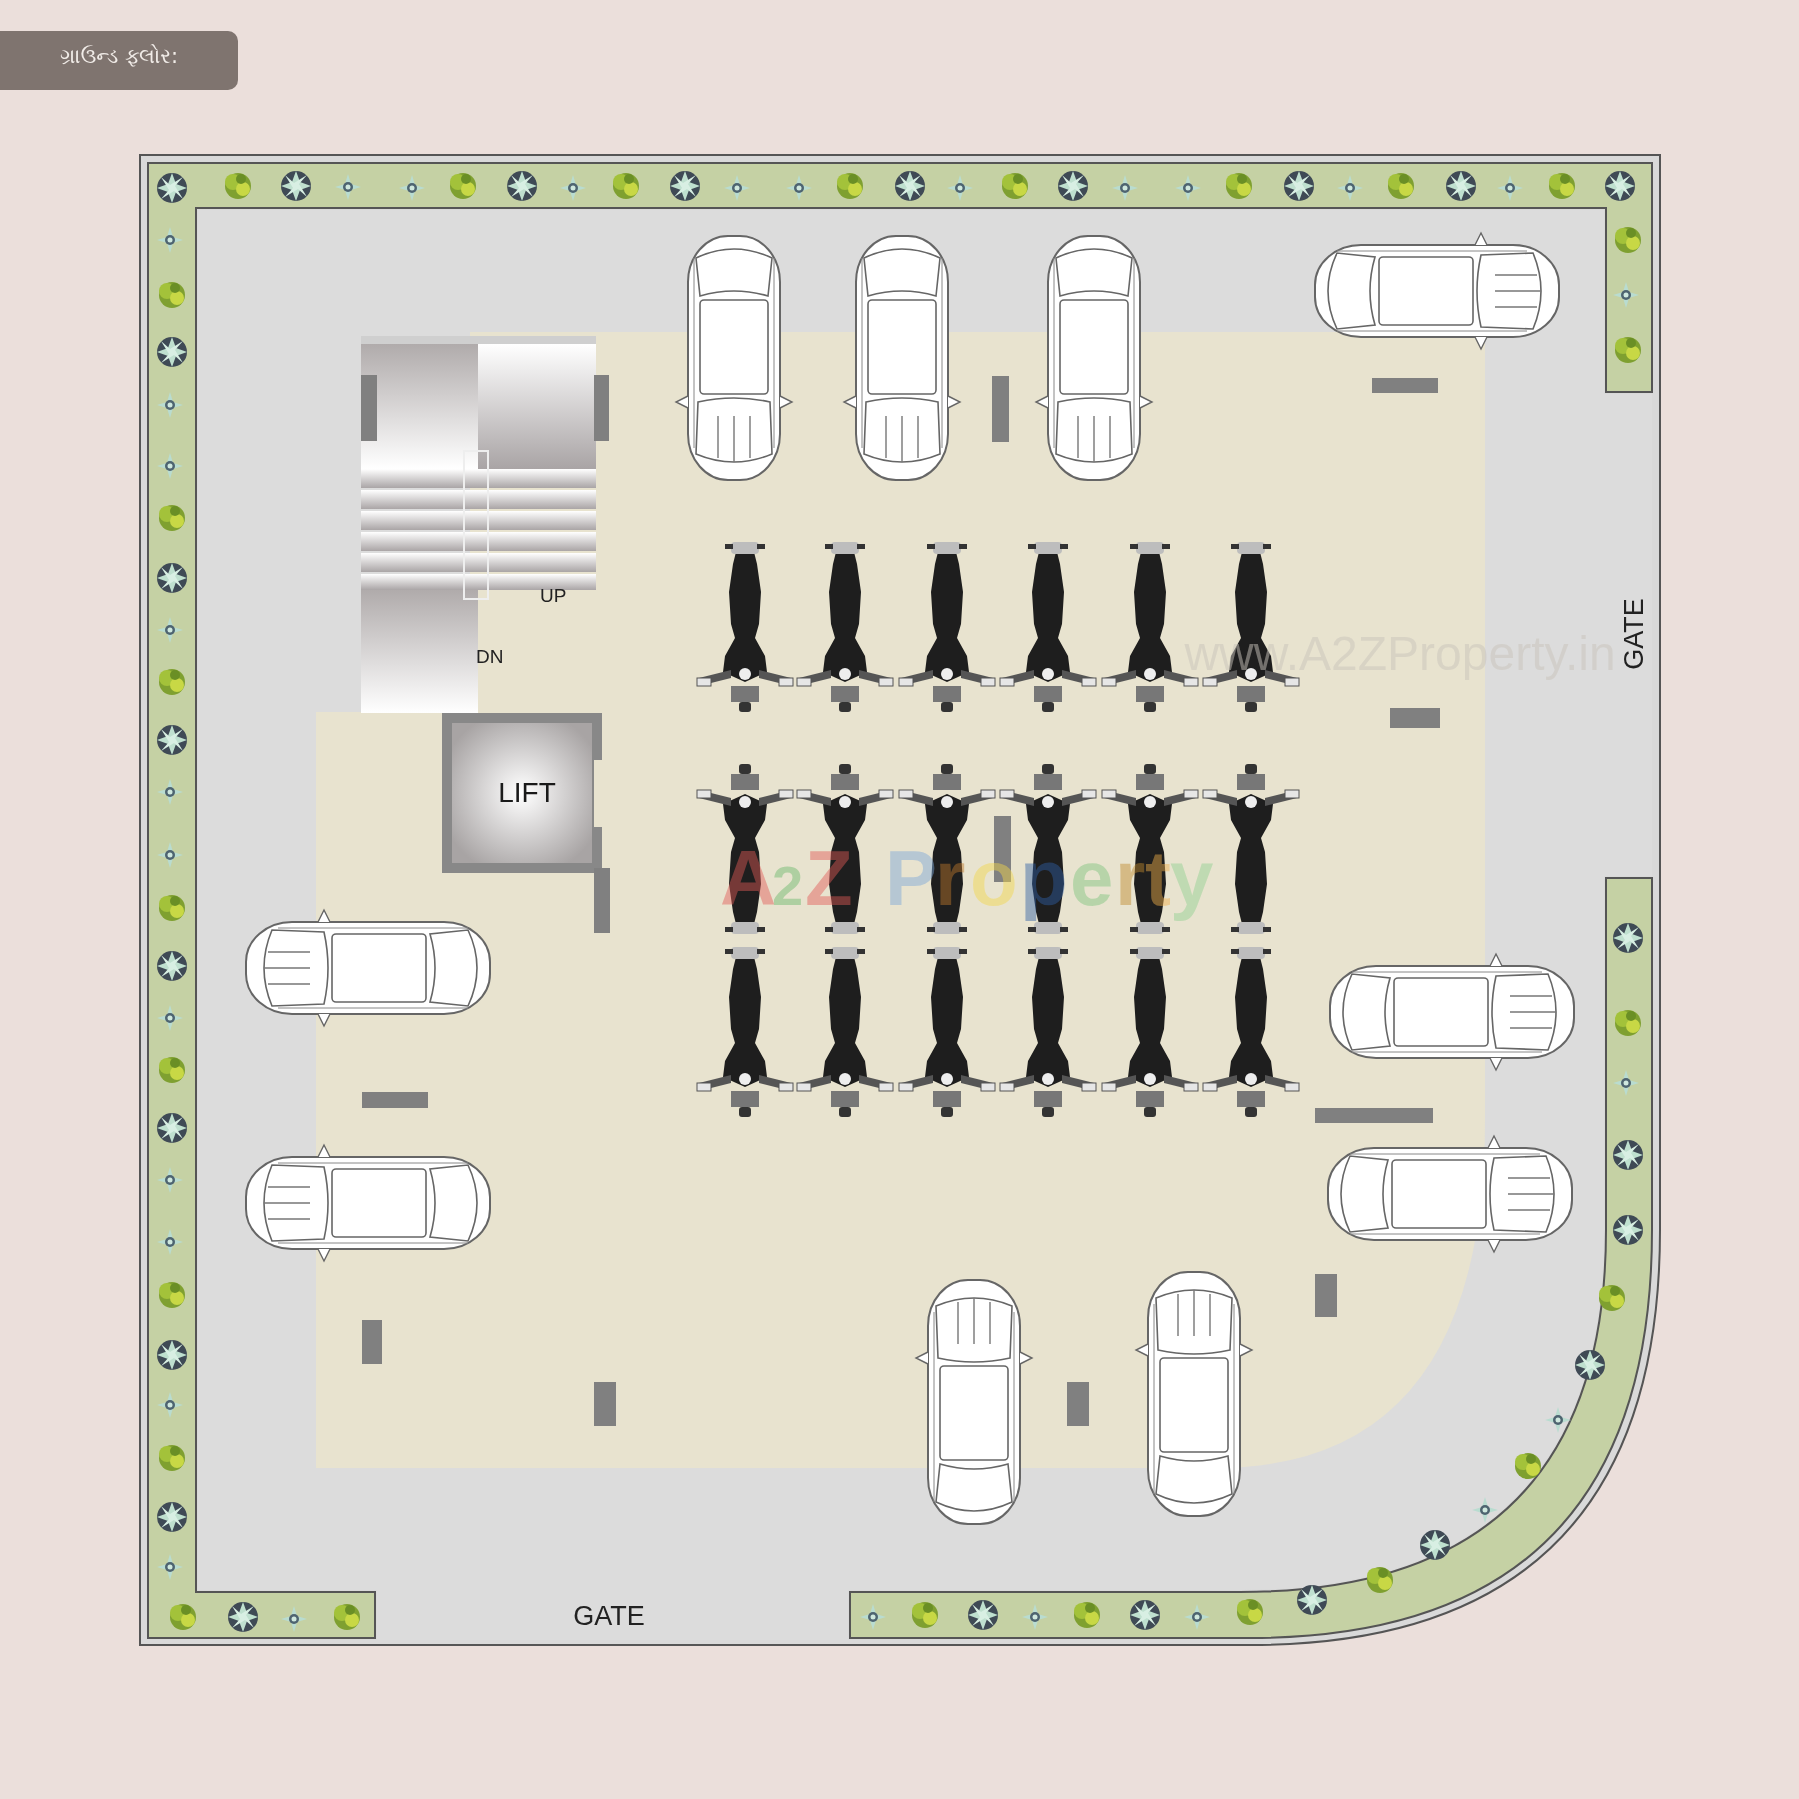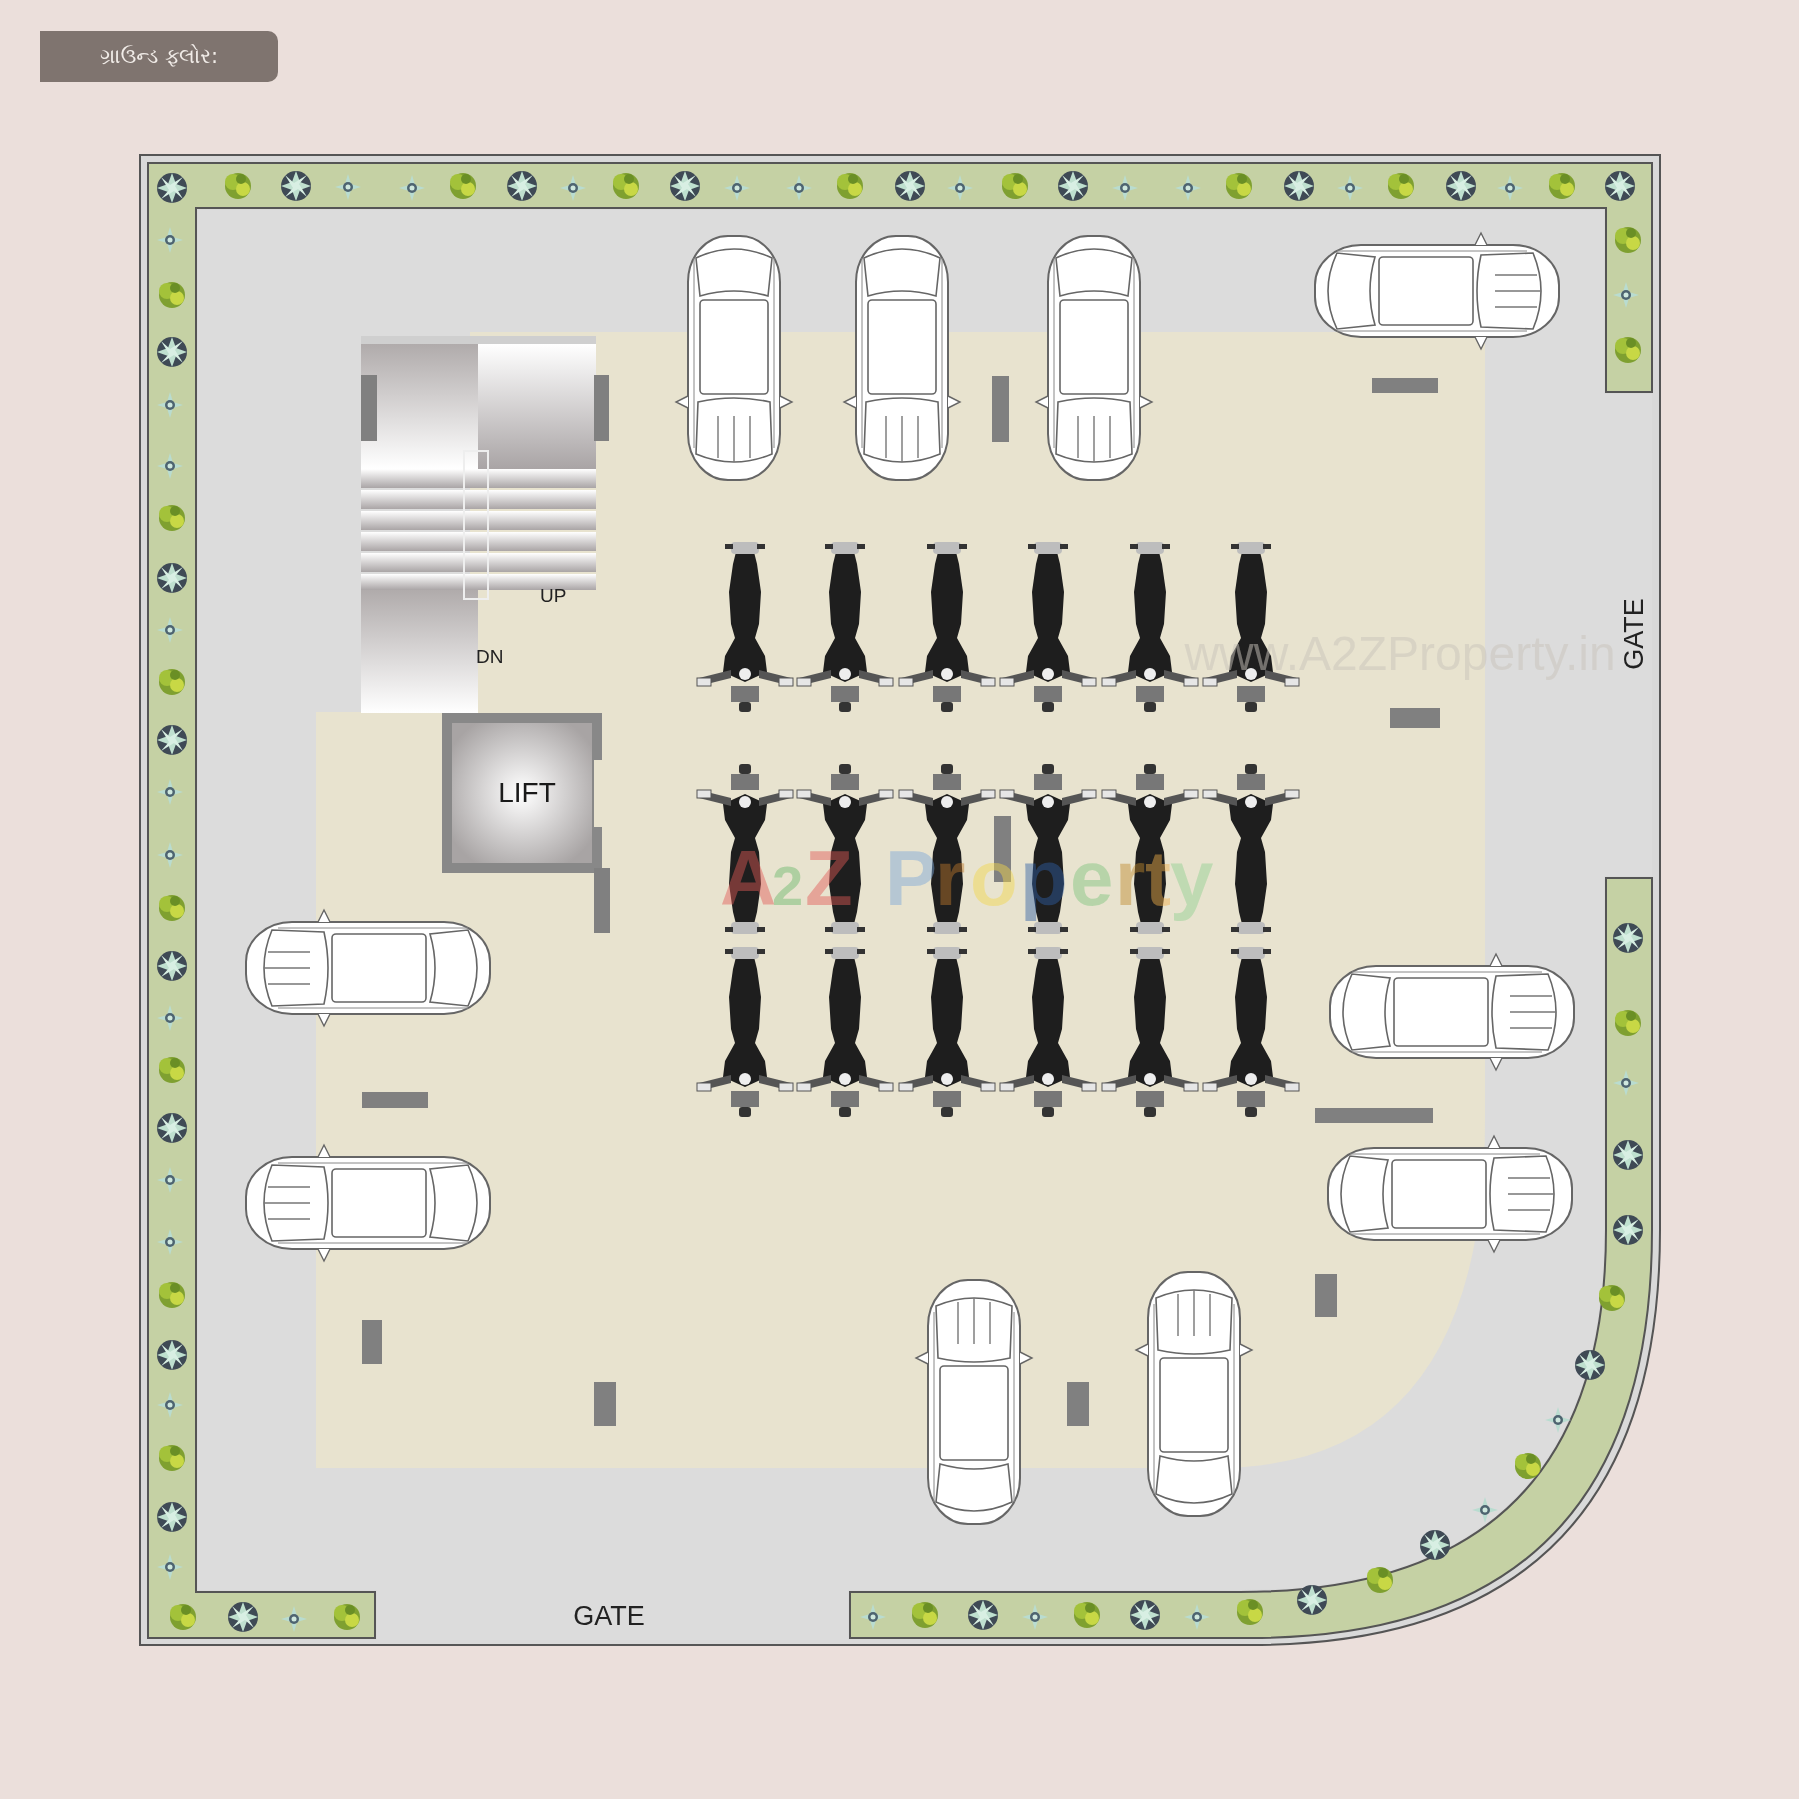--- a/index.html
+++ b/index.html
@@ -1,18 +1,18 @@
 <!DOCTYPE html>
 <html><head>
 <meta charset="utf-8">
 <style>
   html,body{margin:0;padding:0;}
   body{width:1799px;height:1799px;background:#ebdfdb;position:relative;overflow:hidden;font-family:"Liberation Sans",sans-serif;}
   .abs{position:absolute;}
-  .title-tab{left:0;top:31px;width:238px;height:51px;background:#7f746f;border-radius:0 10px 10px 0;color:#f1ece8;font-size:21px;line-height:51px;padding-left:60px;box-sizing:border-box;font-family:"DejaVu Sans",sans-serif;margin-left:40px;}
+  .title-tab{left:0;top:31px;width:238px;height:59px;background:#7f746f;border-radius:0 10px 10px 0;color:#f1ece8;font-size:21px;line-height:51px;padding-left:60px;box-sizing:border-box;font-family:"DejaVu Sans",sans-serif;}
   svg text{font-family:"Liberation Sans",sans-serif;}
 </style>
 </head>
 <body>
 
 <div class="abs title-tab">
   <span>ગ્રાઉન્ડ ફ્લોર:</span>
 </div>
 
 <svg class="abs" style="left:0;top:0" width="1799" height="1799" viewBox="0 0 1799 1799">

